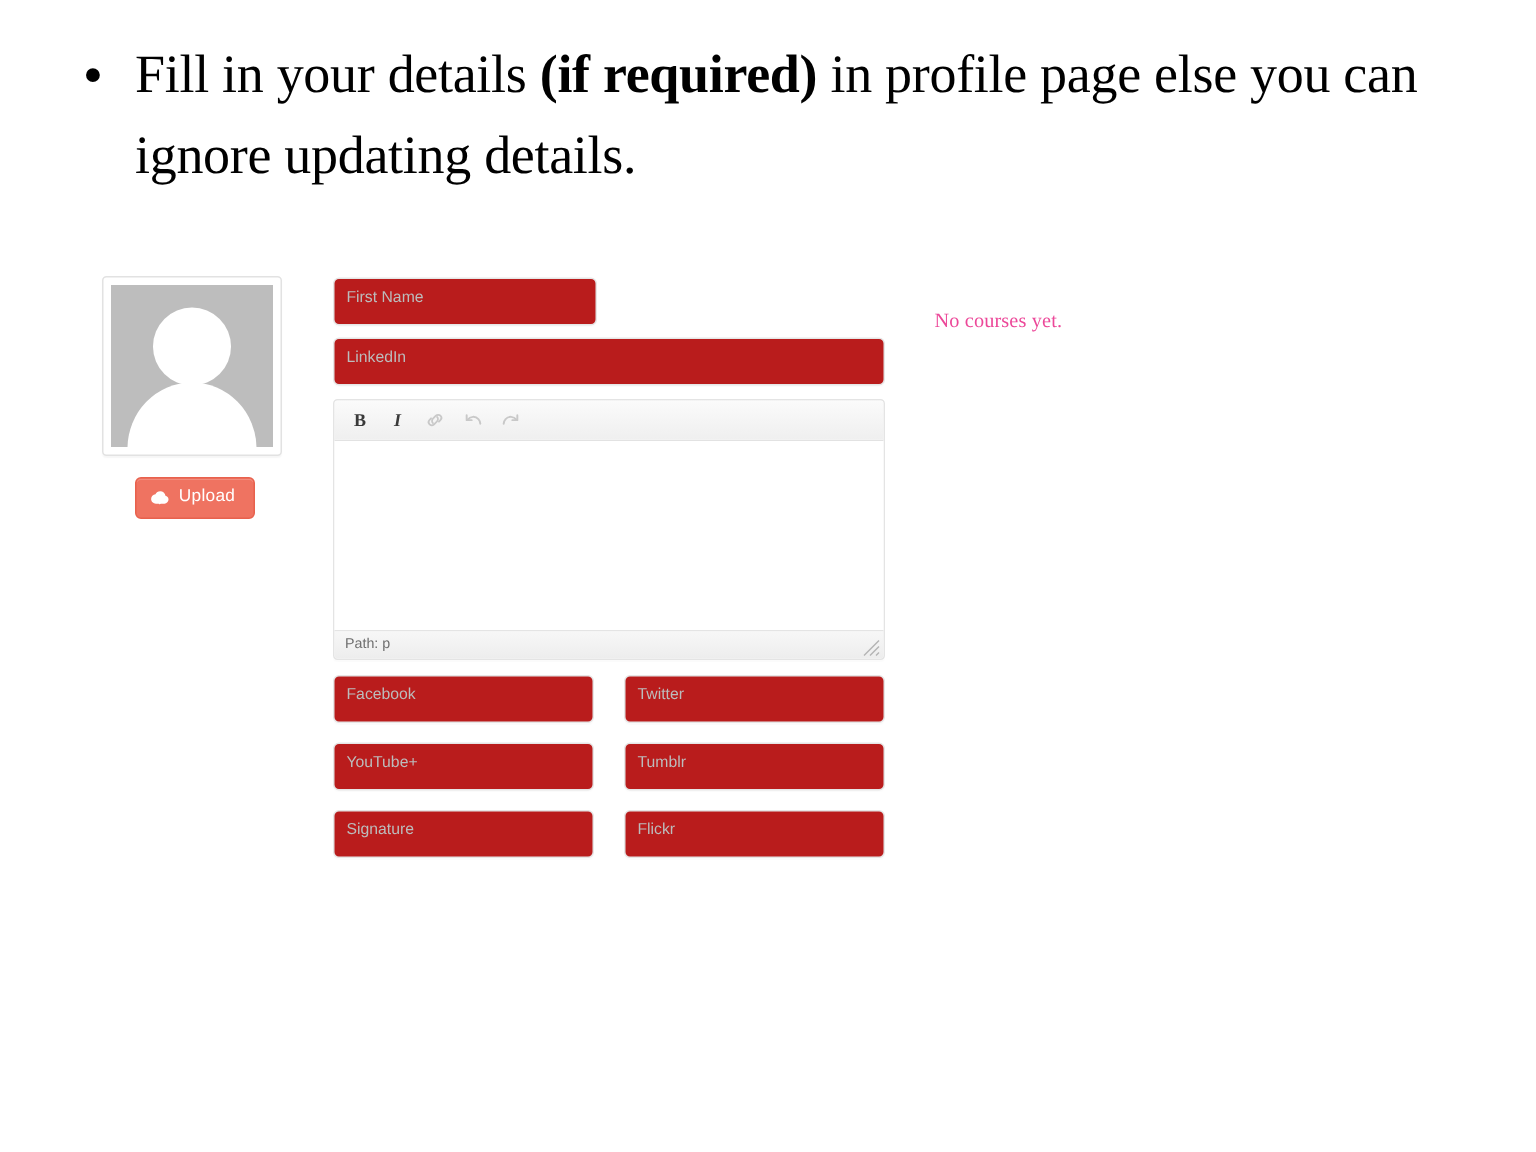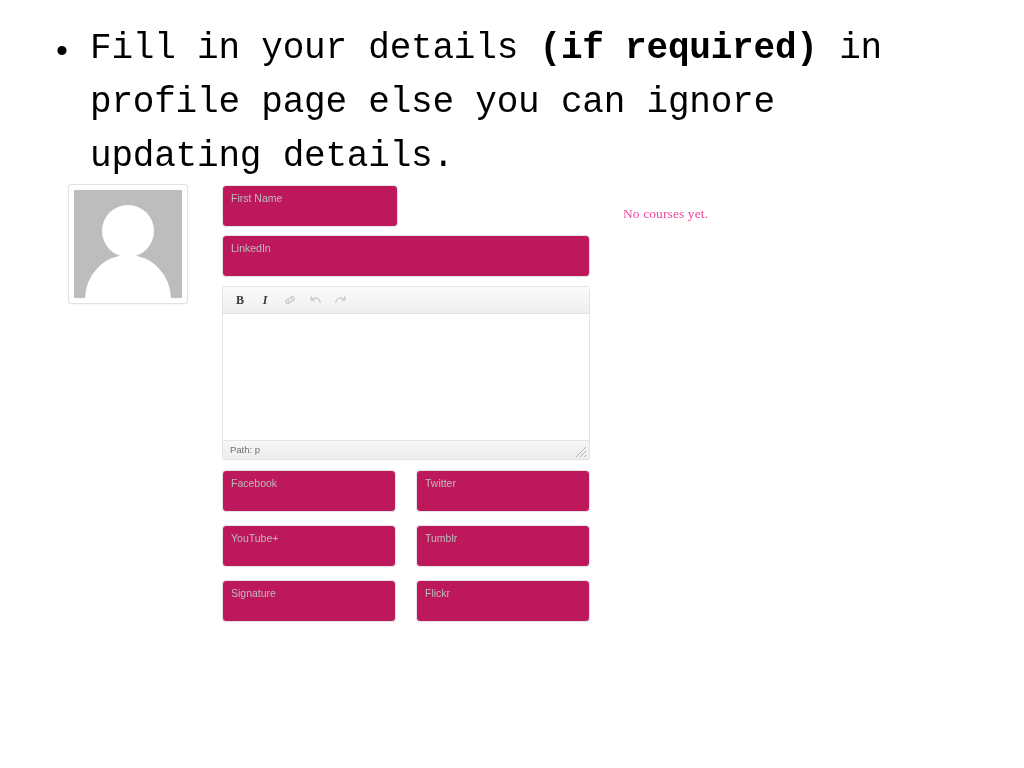--- a/index.html
+++ b/index.html
@@ -37,21 +37,21 @@
     text-align: left;
     padding-left: 4px;
     box-sizing: border-box;
   }
   .bullet-text {
     flex: 1 1 auto;
     font-size: 36px;
     line-height: 54px;
     color: #000000;
     letter-spacing: -0.2px;
-    font-family: Liberation Mono, monospace;
+    font-family: Liberation Serif, serif;
   }
   .bullet-text b {
     font-weight: 700;
   }
 
   
   .shot {
     position: absolute;
     left: 0;
     top: 160px;
@@ -131,24 +131,24 @@
     top: 25px;
     width: 368px;
   }
   .field-row {
     display: flex;
     justify-content: space-between;
     margin-bottom: 8px;
   }
   .fld {
     box-sizing: border-box;
-    height: 42px;
+    height: 32px;
     border: 1px solid #e6e6e6;
     border-radius: 4px;
-    background: #be185d;
+    background: #b91c1c;
     color: #b9b9b9;
     font-size: 10.5px;
     line-height: 24px;
     padding: 0 8px;
     font-family: "Liberation Sans", sans-serif;
     box-shadow: 0 1px 1px rgba(0,0,0,0.02);
     overflow: hidden;
     white-space: nowrap;
   }
   .fld.half { width: 176px; }
@@ -245,20 +245,31 @@
 
 <div class="shot">
 
   <div class="avatar-col">
     <div class="avatar-frame">
       <div class="avatar-img">
         <div class="avatar-head"></div>
         <div class="avatar-body"></div>
       </div>
     </div>
+    <div class="upload-wrap">
+      <div class="upload-btn">
+        <span class="cloud-icon">
+          <svg width="13" height="11" viewBox="0 0 26 20" aria-hidden="true">
+            <path fill="#ffffff" d="M20.6 8.1C20.2 4.6 17.2 2 13.6 2 10.8 2 8.4 3.6 7.3 6 4 6.3 1.5 9 1.5 12.3c0 3.5 2.9 6.2 6.4 6.2h11.4c3 0 5.4-2.4 5.4-5.4 0-2.6-1.8-4.7-4.1-5z"></path>
+            <path fill="#ffffff" d="M13 19.8l3.4-4.4h-6.8z"></path>
+          </svg>
+        </span>
+        <span class="upload-label">Upload</span>
+      </div>
+    </div>
   </div>
 
   <div class="form-col">
 
     <div class="field-row">
       <div class="fld half">
         <span class="fld-placeholder">First Name</span>
       </div>
     </div>
 

